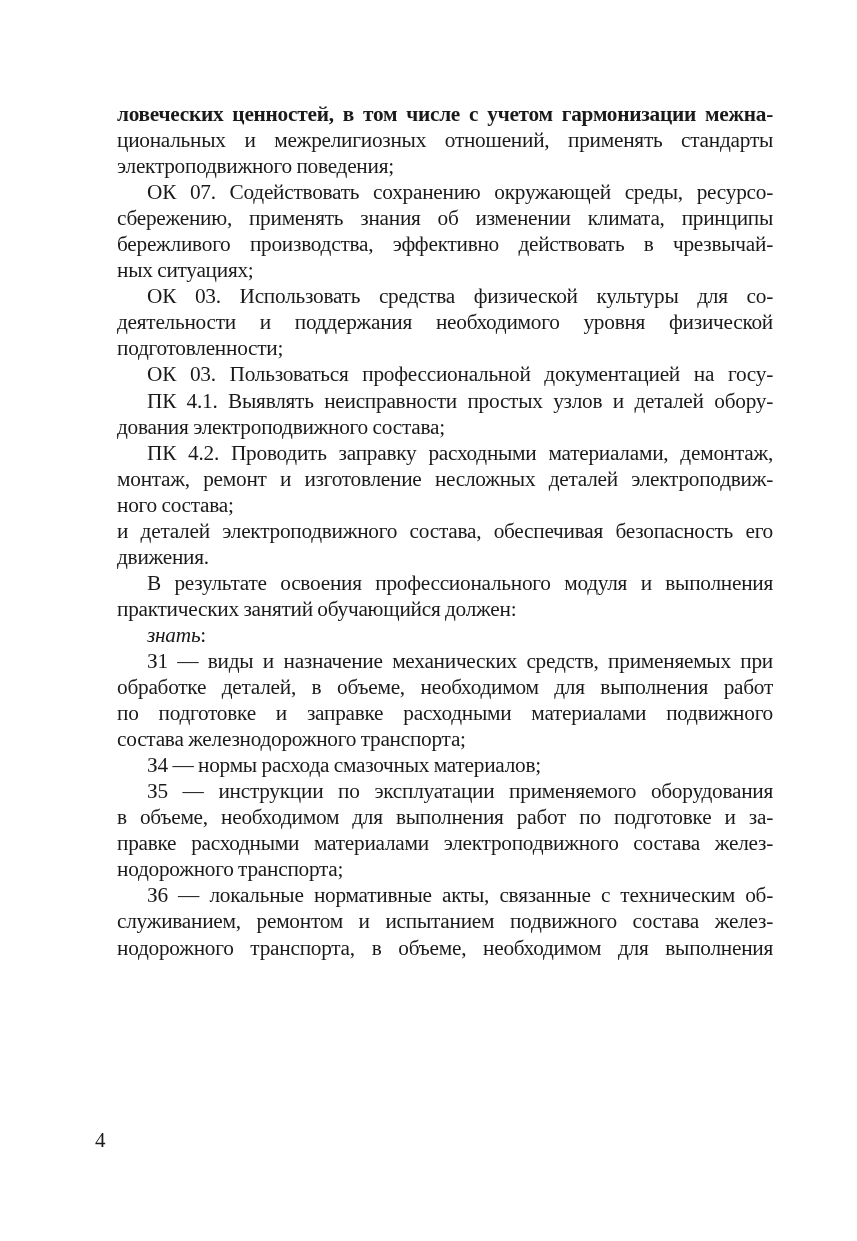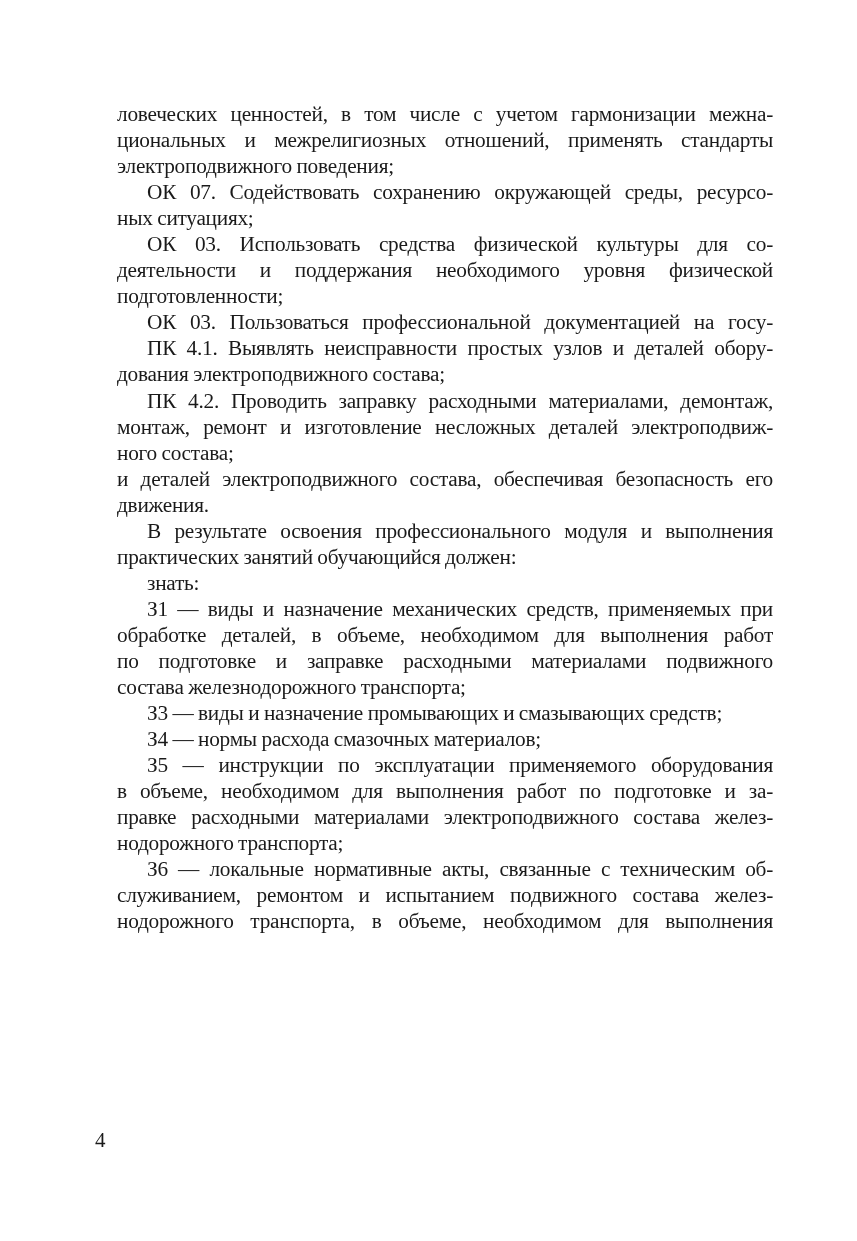--- a/index.html
+++ b/index.html
@@ -37,22 +37,24 @@
       text-indent: 0;
     }
     .para .line.first {
       padding-left: 30px;
     }
     .para .line.last {
       text-align-last: left;
     }
     .para .line.first.cont {
       padding-left: 0;
+      font-weight: bold;
     }
     .italic {
+      font-style: italic;
     }
     .page-number {
       position: absolute;
       left: 95px;
       top: 1127px;
       font-size: 21px;
       line-height: 26px;
       font-family: "Liberation Serif", "DejaVu Serif", serif;
       color: #1a1a1a;
     }
@@ -63,20 +65,22 @@
 <div class="page">
 
   <p class="para">
     <span class="line first cont">ловеческих ценностей, в том числе с учетом гармонизации межна-</span>
     <span class="line">циональных и межрелигиозных отношений, применять стандарты</span>
     <span class="line last">электроподвижного поведения;</span>
   </p>
 
   <p class="para">
     <span class="line first">ОК 07. Содействовать сохранению окружающей среды, ресурсо-</span>
+    <span class="line">сбережению, применять знания об изменении климата, принципы</span>
+    <span class="line">бережливого производства, эффективно действовать в чрезвычай-</span>
     <span class="line last">ных ситуациях;</span>
   </p>
 
   <p class="para">
     <span class="line first">ОК 03. Использовать средства физической культуры для со-</span>
     <span class="line">деятельности и поддержания необходимого уровня физической</span>
     <span class="line last">подготовленности;</span>
   </p>
 
   <p class="para">
@@ -109,23 +113,20 @@
   </p>
 
   <p class="para">
     <span class="line first">З1 — виды и назначение механических средств, применяемых при</span>
     <span class="line">обработке деталей, в объеме, необходимом для выполнения работ</span>
     <span class="line">по подготовке и заправке расходными материалами подвижного</span>
     <span class="line last">состава железнодорожного транспорта;</span>
   </p>
 
 
-  <p class="para">
-    <span class="line first last">З3 — виды и назначение промывающих и смазывающих средств;</span>
-  </p>
 
   <p class="para">
     <span class="line first last">З4 — нормы расхода смазочных материалов;</span>
   </p>
 
   <p class="para">
     <span class="line first">З5 — инструкции по эксплуатации применяемого оборудования</span>
     <span class="line">в объеме, необходимом для выполнения работ по подготовке и за-</span>
     <span class="line">правке расходными материалами электроподвижного состава желез-</span>
     <span class="line last">нодорожного транспорта;</span>

